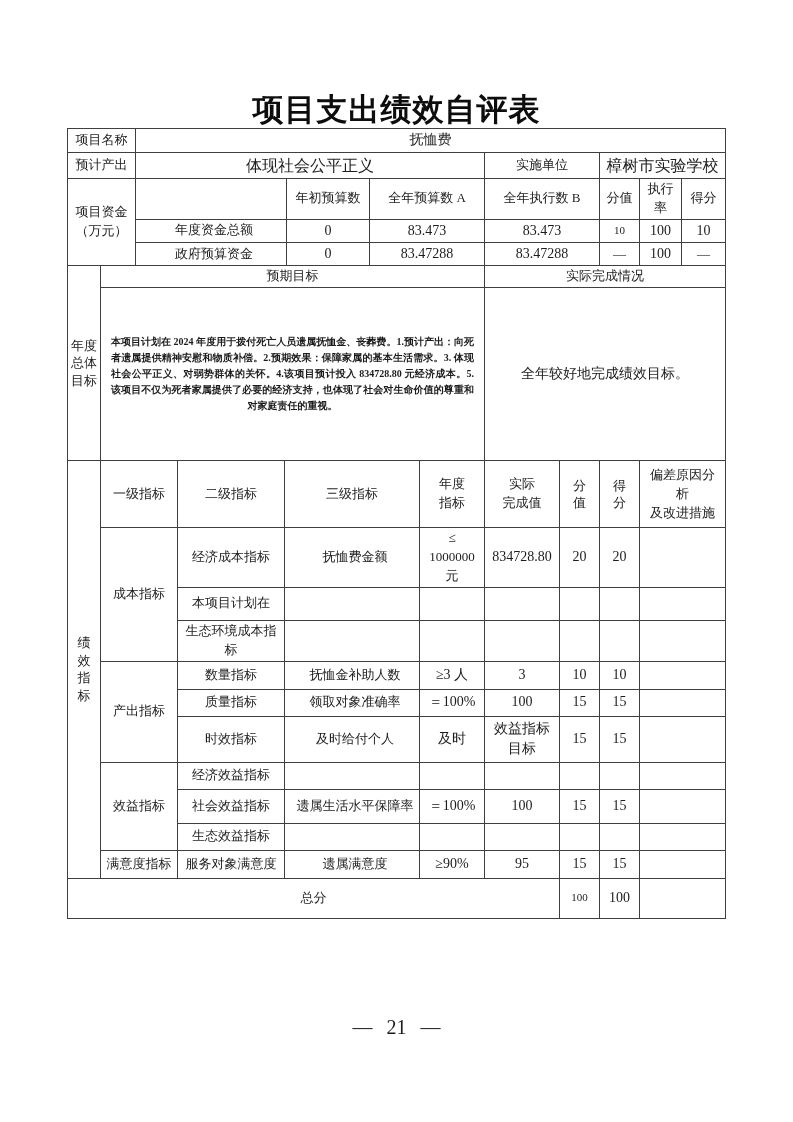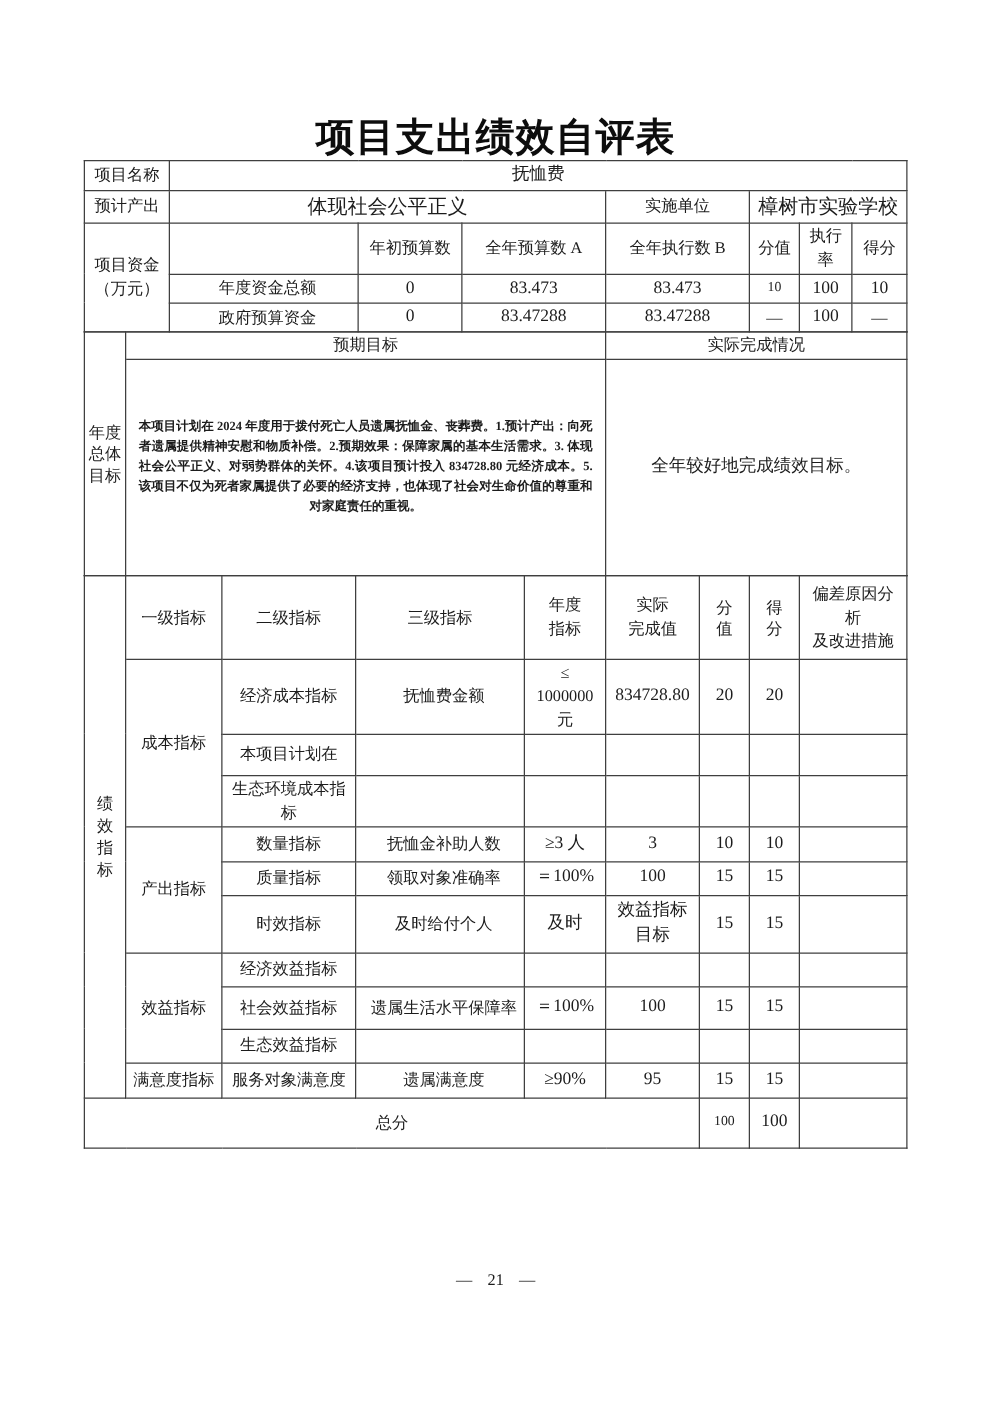--- a/index.html
+++ b/index.html
@@ -55,21 +55,21 @@
     text-align-last:center;
     font-size:10px;
     line-height:1.62;
     padding:6px 10px;
     font-weight:bold;
   }
   td.num{font-size:14px;}
   .pageno{
     margin-top:97px;
     text-align:center;
-    font-size:13px;
+    font-size:20px;
     word-spacing:9px;
     color:#1c1c1c;
   }
 </style>
 </head>
 <body>
 
 <div class="page">
 
   <h1 class="title">项目支出绩效自评表</h1>

